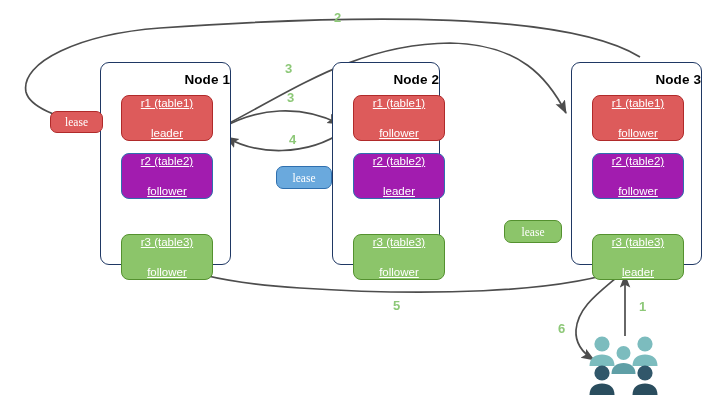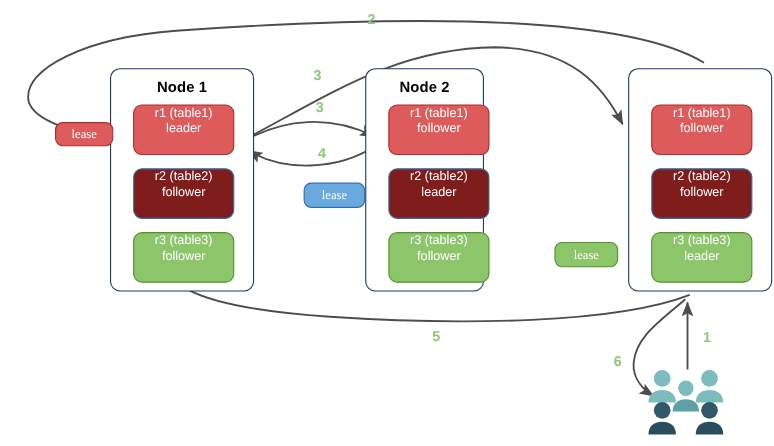--- a/index.html
+++ b/index.html
@@ -31,56 +31,58 @@
     box-sizing: border-box;
     border: 1.6px solid #1f3864;
     border-radius: 9px;
     background: #ffffff;
   }
   .node-title {
     position: absolute;
     left: 0;
     right: 0;
     top: 9px;
-    text-align: center;
+    text-align: right;
     font-size: 13.5px;
     font-weight: bold;
     color: #000000;
     letter-spacing: 0.1px;
   }
   .replica {
     position: absolute;
     box-sizing: border-box;
     border-radius: 8px;
     border-width: 1.4px;
     border-style: solid;
     color: #ffffff;
     font-size: 11.5px;
     line-height: 14px;
     text-align: center;
     display: flex;
     flex-direction: column;
     align-items: center;
-    justify-content: flex-start;
+    justify-content: space-between;
+    text-decoration: underline;
   }
   .replica .rline {
     display: block;
     white-space: nowrap;
   }
   .rep-red {
     background: #dd5b5b;
     border-color: #b02a2a;
   }
   .rep-blue {
-    background: #7f1d1d;
+    background: #a21caf;
     border-color: #2f6fae;
   }
   .rep-green {
     background: #8cc56a;
     border-color: #54912f;
+    margin-top: 23px;
   }
   .lease-box {
     position: absolute;
     box-sizing: border-box;
     border-radius: 7px;
     border-width: 1.4px;
     border-style: solid;
     color: #ffffff;
     font-size: 11.5px;
     display: flex;
@@ -156,20 +158,21 @@
       <span class="rline">r2 (table2)</span>
       <span class="rline">leader</span>
     </div>
     <div class="replica rep-green" style="left:20px; top:148px; width:92px; height:46px;">
       <span class="rline">r3 (table3)</span>
       <span class="rline">follower</span>
     </div>
   </div>
 
   <div class="node-box" style="left:571px; top:62px; width:131px; height:203px;">
+    <div class="node-title">Node 3</div>
     <div class="replica rep-red" style="left:20px; top:32px; width:92px; height:46px;">
       <span class="rline">r1 (table1)</span>
       <span class="rline">follower</span>
     </div>
     <div class="replica rep-blue" style="left:20px; top:90px; width:92px; height:46px;">
       <span class="rline">r2 (table2)</span>
       <span class="rline">follower</span>
     </div>
     <div class="replica rep-green" style="left:20px; top:148px; width:92px; height:46px;">
       <span class="rline">r3 (table3)</span>

